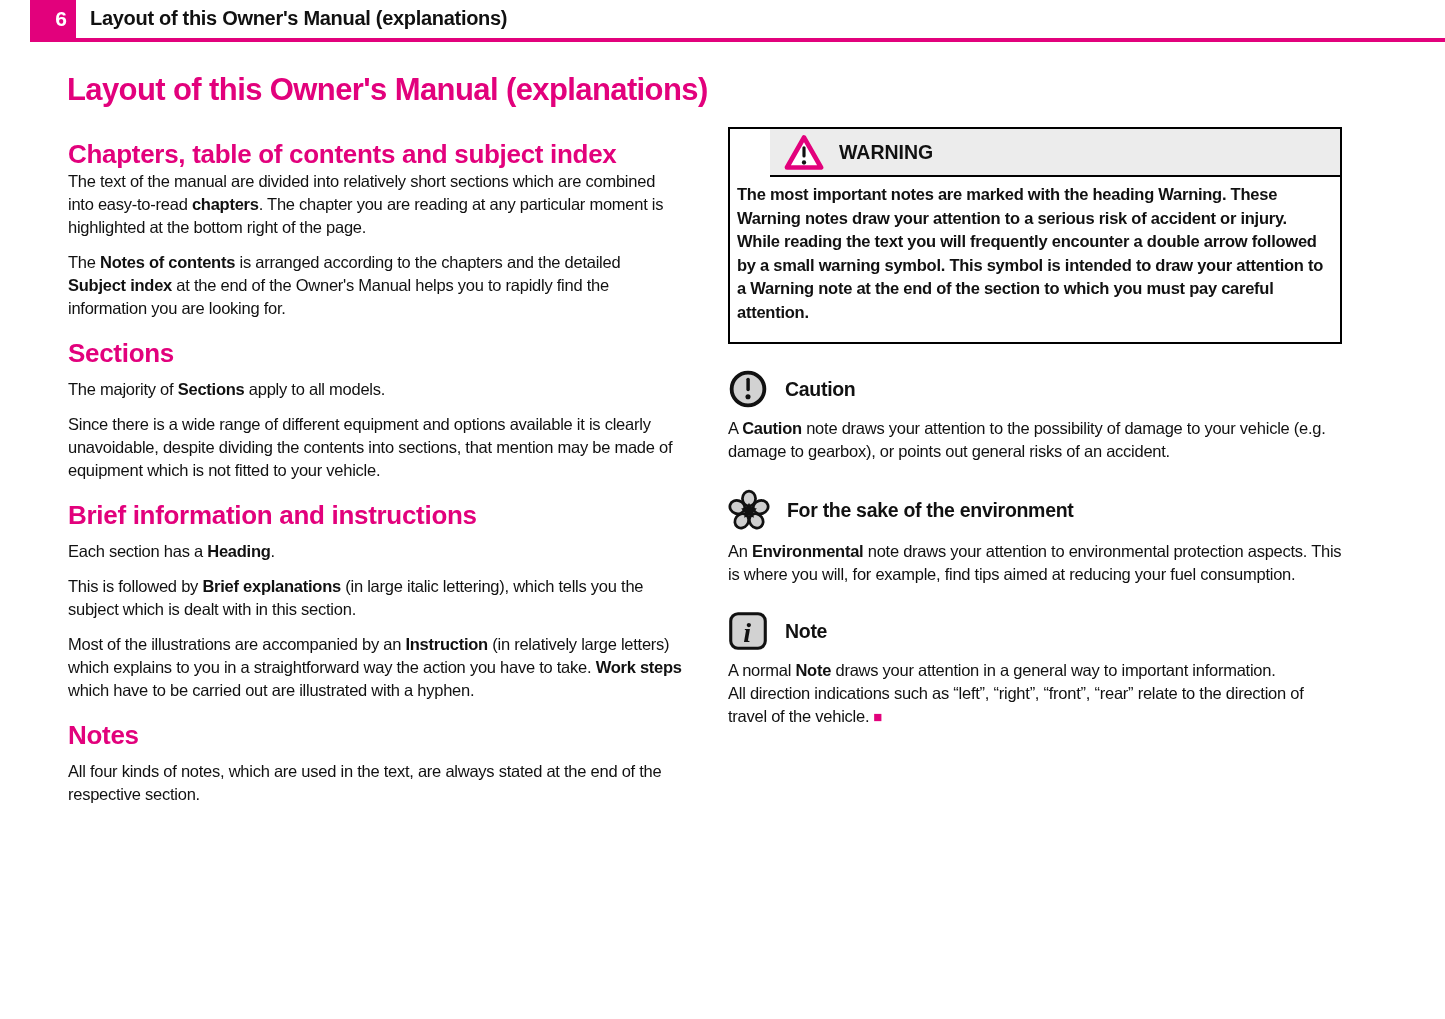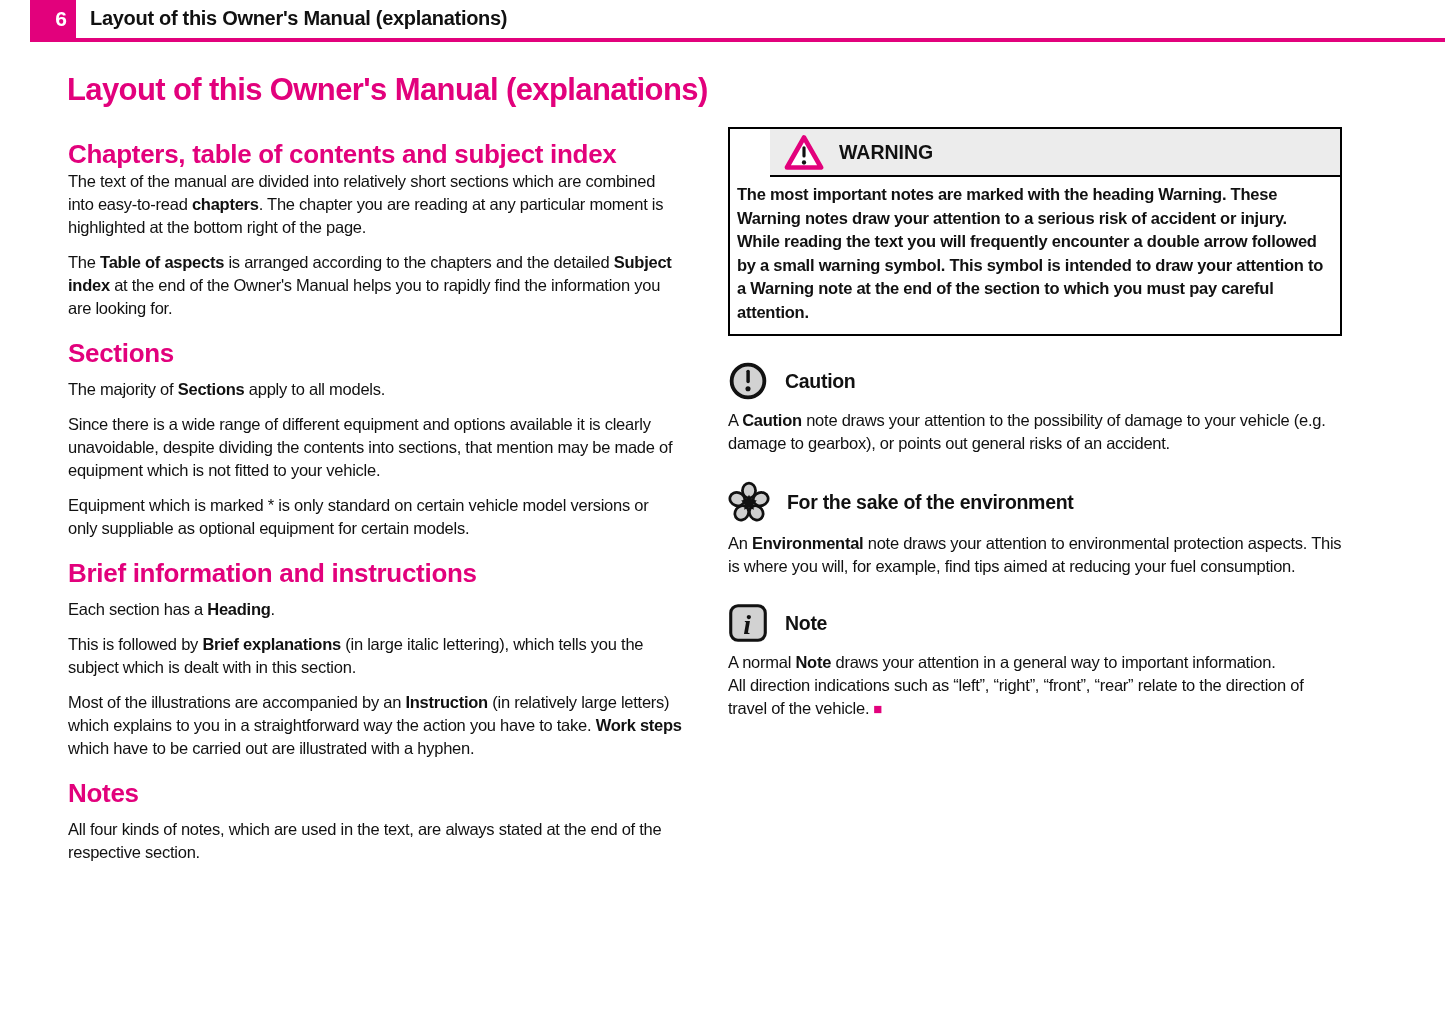--- a/index.html
+++ b/index.html
@@ -64,21 +64,21 @@
   .warning-box { border: 2px solid #000; width: 100%; }
   .warning-box-header {
     background: var(--warning-header-bg);
     border-bottom: 2px solid #000;
     height: 48px;
     display: flex; align-items: center; gap: 15px;
     padding: 0 12px 0 14px;
     font-size: 19.5px; font-weight: bold; margin-left: 40px;
   }
   .warning-box-body {
-    padding: 6px 8px 10px 7px;
+    padding: 6px 8px 18px 7px;
     font-size: 16.5px; font-weight: bold; line-height: 23.5px; letter-spacing: -0.25px;
   }
 
   
   .note-section { margin-top: 25px; }
   .note-section-header {
     display: flex; align-items: center; gap: 17px;
     font-size: 19.5px; font-weight: bold; letter-spacing: -0.3px;
     margin-bottom: 8px;
   }
@@ -101,26 +101,25 @@
   <div class="page-num-badge">6</div>
   <div class="running-title">Layout of this Owner's Manual (explanations)</div>
   <div class="header-rule"></div>
 
   <h1 class="page-title">Layout of this Owner's Manual (explanations)</h1>
 
   <div class="col-left">
 
     <h2 class="accent-heading">Chapters, table of contents and subject index</h2>
     <p class="body-text">The text of the manual are divided into relatively short sections which are combined into easy-to-read <b>chapters</b>. The chapter you are reading at any particular moment is highlighted at the bottom right of the page.</p>
-    <p class="body-text">The <b>Table of aspects</b> is arranged according to the chapters and the detailed <b>Subject index</b> at the end of the Owner's Manual helps you to rapidly find the information you are looking for.</p>
+    <p class="body-text">The <b>Notes of contents</b> is arranged according to the chapters and the detailed <b>Subject index</b> at the end of the Owner's Manual helps you to rapidly find the information you are looking for.</p>
 
     <h2 class="accent-heading">Sections</h2>
     <p class="body-text">The majority of <b>Sections</b> apply to all models.</p>
     <p class="body-text">Since there is a wide range of different equipment and options available it is clearly unavoidable, despite dividing the contents into sections, that mention may be made of equipment which is not fitted to your vehicle.</p>
-    <p class="body-text">Equipment which is marked * is only standard on certain vehicle model versions or only suppliable as optional equipment for certain models.</p>
 
     <h2 class="accent-heading">Brief information and instructions</h2>
     <p class="body-text">Each section has a <b>Heading</b>.</p>
     <p class="body-text">This is followed by <b>Brief explanations</b> (in large italic lettering), which tells you the subject which is dealt with in this section.</p>
     <p class="body-text">Most of the illustrations are accompanied by an <b>Instruction</b> (in relatively large letters) which explains to you in a straightforward way the action you have to take. <b>Work steps</b> which have to be carried out are illustrated with a hyphen.</p>
 
     <h2 class="accent-heading">Notes</h2>
     <p class="body-text">All four kinds of notes, which are used in the text, are always stated at the end of the respective section.</p>
   </div>
 

